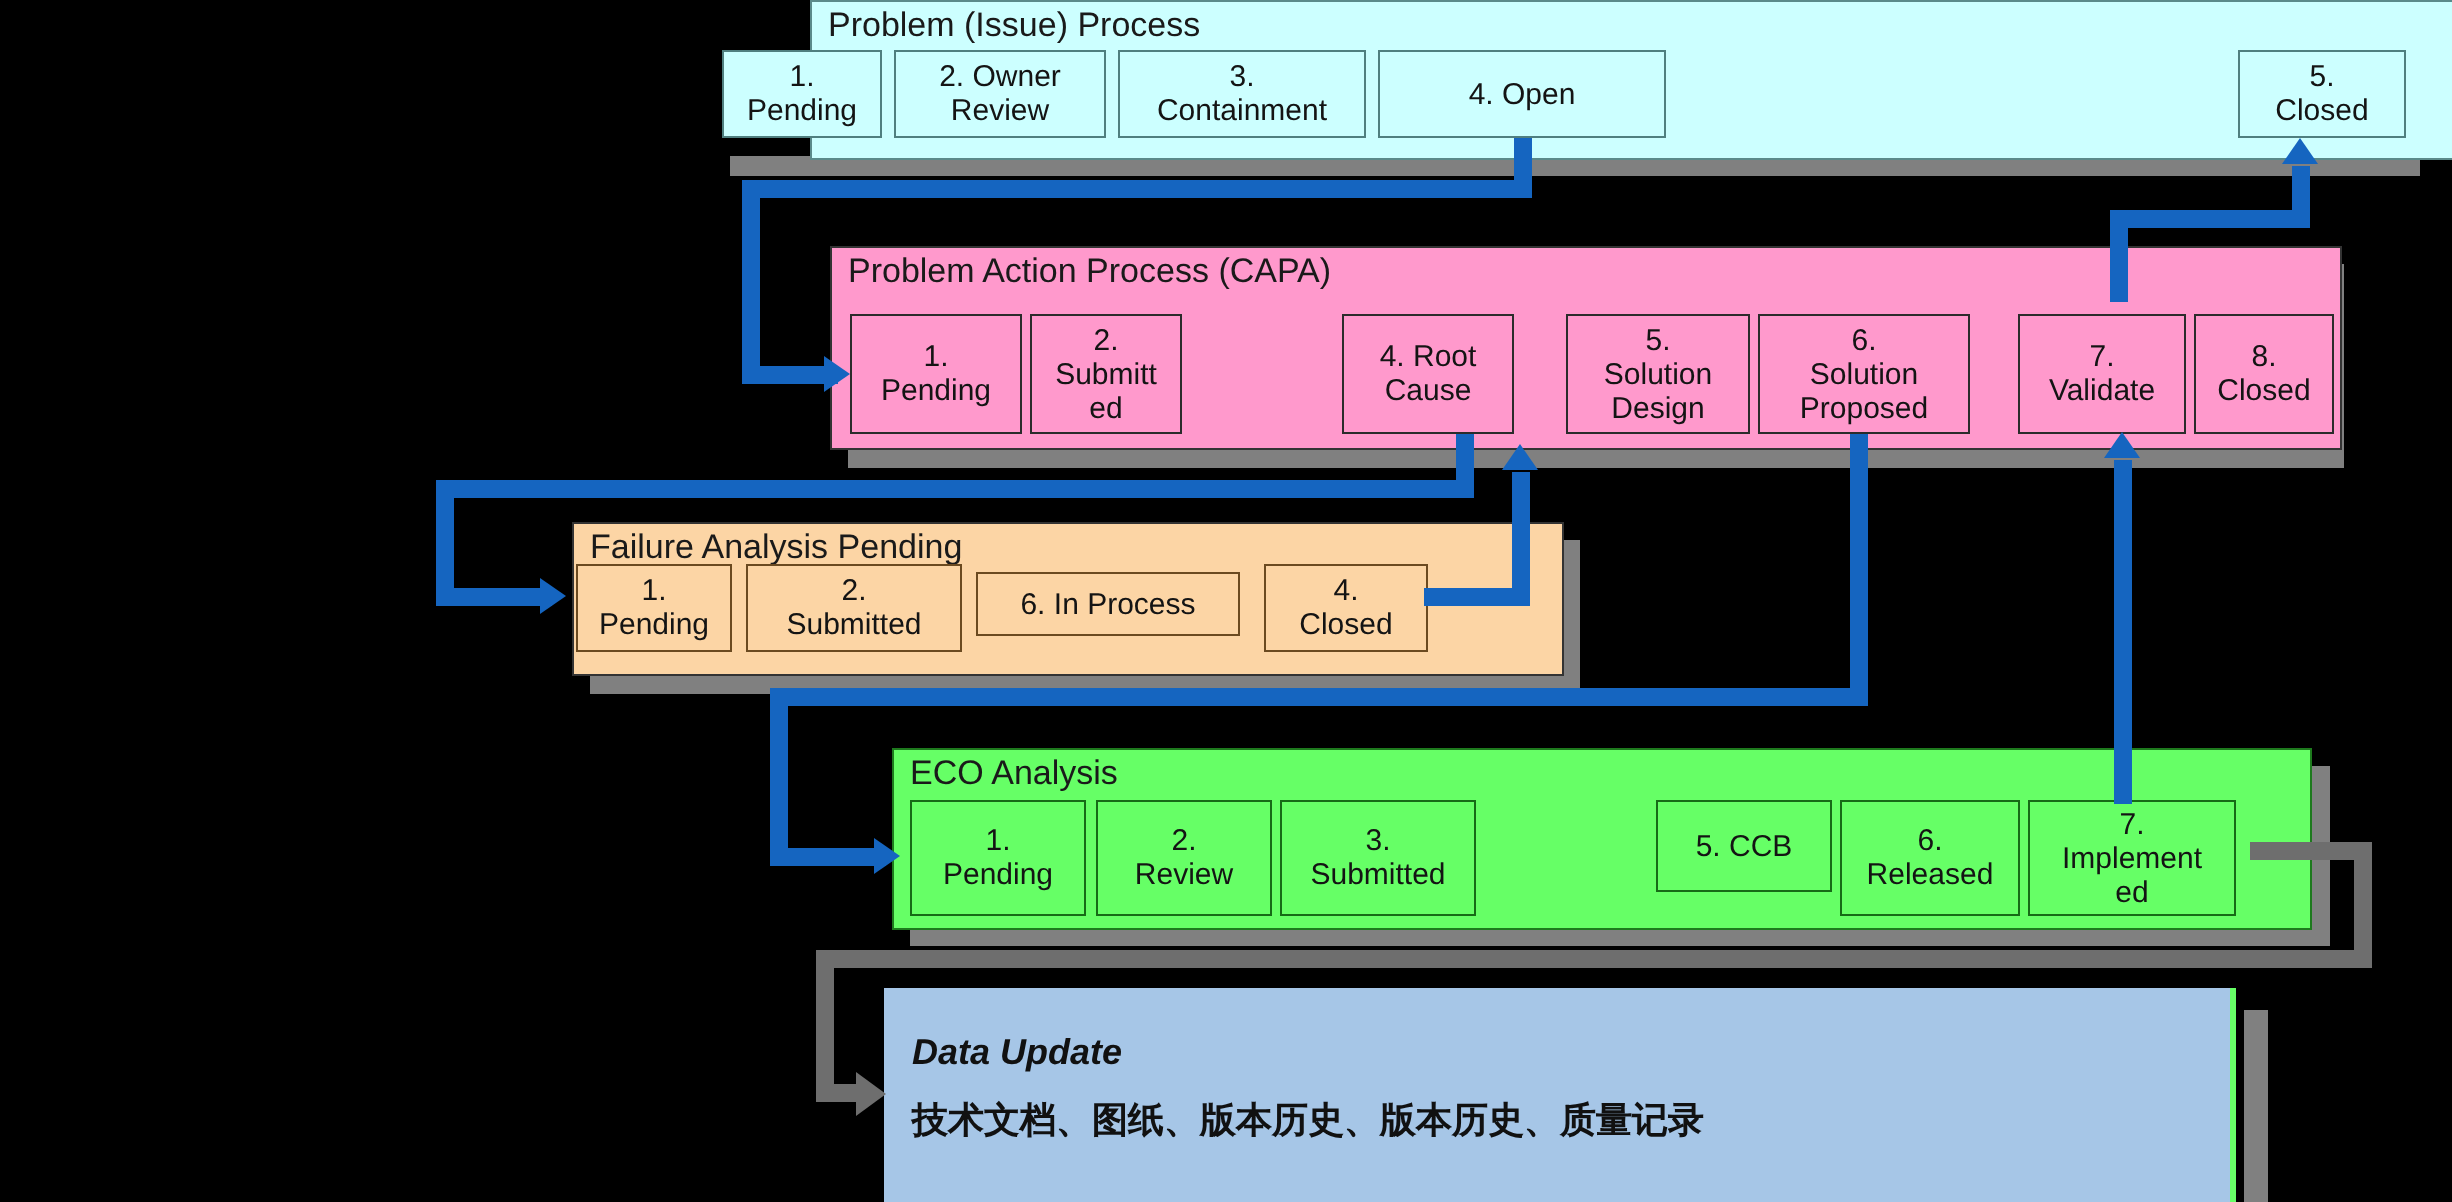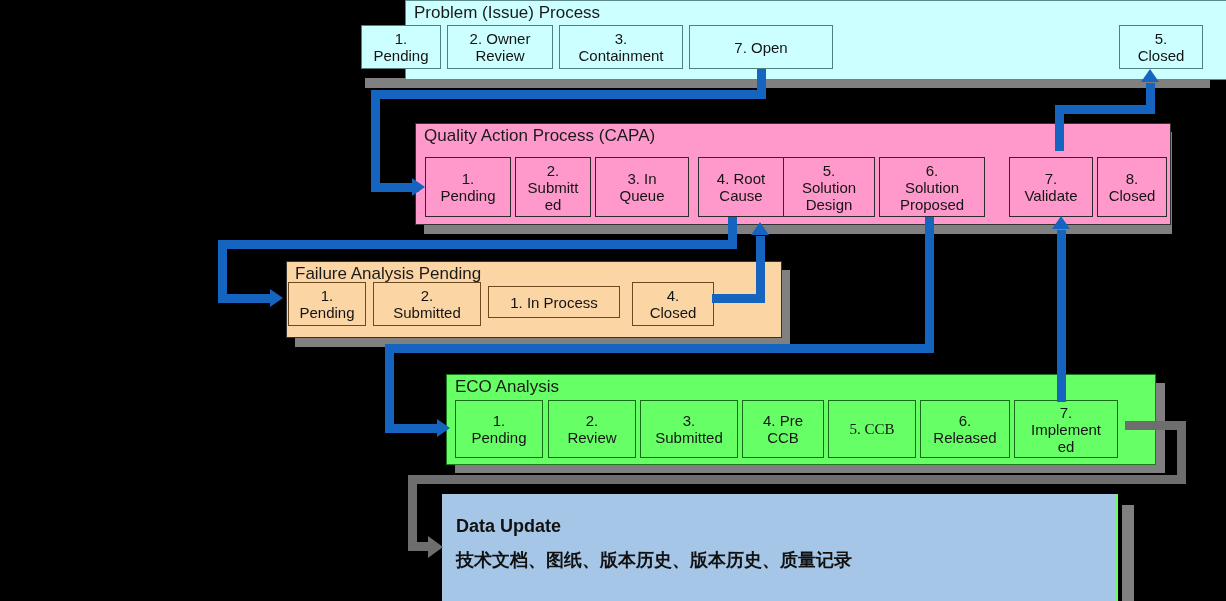--- a/index.html
+++ b/index.html
@@ -64,20 +64,21 @@
     position: absolute;
     background: #a6c6e7;
     border-right: 3px solid #66ff66;
   }
   .data-card .du-title {
     position: absolute;
     left: 14px; top: 22px;
     font-size: 18px;
     font-weight: bold;
     color: #111;
+    font-style: italic;
   }
   .data-card .du-body {
     position: absolute;
     left: 14px; top: 54px;
     font-size: 18px;
     font-weight: bold;
     color: #111;
   }
 
   
@@ -96,63 +97,61 @@
   <div class="shadow" style="left:365px; top:78px; width:845px; height:10px;"></div>
   <div class="shadow" style="left:1200px; top:8px; width:10px; height:78px;"></div>
 
   <div class="lane lane-problem" style="left:357px; top:0px; width:845px; height:80px;margin-left:48px;">
     <div class="lane-title">Problem (Issue) Process</div>
   </div>
 
   <div class="step step-problem" style="left:361px; top:25px; width:80px; height:44px;">1.<br>Pending</div>
   <div class="step step-problem" style="left:447px; top:25px; width:106px; height:44px;">2. Owner<br>Review</div>
   <div class="step step-problem" style="left:559px; top:25px; width:124px; height:44px;">3.<br>Containment</div>
-  <div class="step step-problem" style="left:689px; top:25px; width:144px; height:44px;">7. Open</div>
+  <div class="step step-problem" style="left:689px; top:25px; width:144px; height:44px;">4. Open</div>
   <div class="step step-problem" style="left:1119px; top:25px; width:84px; height:44px;">5.<br>Closed</div>
 
   <div class="shadow" style="left:424px; top:224px; width:748px; height:10px;"></div>
   <div class="shadow" style="left:1162px; top:132px; width:10px; height:100px;"></div>
 
   <div class="lane lane-capa" style="left:415px; top:123px; width:756px; height:102px;">
-    <div class="lane-title">Quality Action Process (CAPA)</div>
+    <div class="lane-title">Problem Action Process (CAPA)</div>
   </div>
 
   <div class="step step-capa" style="left:425px; top:157px; width:86px; height:60px;">1.<br>Pending</div>
   <div class="step step-capa" style="left:515px; top:157px; width:76px; height:60px;">2.<br>Submitt<br>ed</div>
-  <div class="step step-capa" style="left:595px; top:157px; width:94px; height:60px;">3. In<br>Queue</div>
-  <div class="step step-capa" style="left:698px; top:157px; width:86px; height:60px;">4. Root<br>Cause</div>
+  <div class="step step-capa" style="left:671px; top:157px; width:86px; height:60px;">4. Root<br>Cause</div>
   <div class="step step-capa" style="left:783px; top:157px; width:92px; height:60px;">5.<br>Solution<br>Design</div>
   <div class="step step-capa" style="left:879px; top:157px; width:106px; height:60px;">6.<br>Solution<br>Proposed</div>
   <div class="step step-capa" style="left:1009px; top:157px; width:84px; height:60px;">7.<br>Validate</div>
   <div class="step step-capa" style="left:1097px; top:157px; width:70px; height:60px;">8.<br>Closed</div>
 
   <div class="shadow" style="left:295px; top:337px; width:495px; height:10px;"></div>
   <div class="shadow" style="left:780px; top:270px; width:10px; height:75px;"></div>
 
   <div class="lane lane-fa" style="left:286px; top:261px; width:496px; height:77px;">
     <div class="lane-title">Failure Analysis Pending</div>
   </div>
 
   <div class="step step-fa" style="left:288px; top:282px; width:78px; height:44px;">1.<br>Pending</div>
   <div class="step step-fa" style="left:373px; top:282px; width:108px; height:44px;">2.<br>Submitted</div>
-  <div class="step step-fa" style="left:488px; top:286px; width:132px; height:32px;">1. In Process</div>
+  <div class="step step-fa" style="left:488px; top:286px; width:132px; height:32px;">6. In Process</div>
   <div class="step step-fa" style="left:632px; top:282px; width:82px; height:44px;">4.<br>Closed</div>
 
   <div class="shadow" style="left:455px; top:463px; width:710px; height:10px;"></div>
   <div class="shadow" style="left:1155px; top:383px; width:10px; height:88px;"></div>
 
   <div class="lane lane-eco" style="left:446px; top:374px; width:710px; height:91px;">
     <div class="lane-title">ECO Analysis</div>
   </div>
 
   <div class="step step-eco" style="left:455px; top:400px; width:88px; height:58px;">1.<br>Pending</div>
   <div class="step step-eco" style="left:548px; top:400px; width:88px; height:58px;">2.<br>Review</div>
   <div class="step step-eco" style="left:640px; top:400px; width:98px; height:58px;">3.<br>Submitted</div>
-  <div class="step step-eco" style="left:742px; top:400px; width:82px; height:58px;">4. Pre<br>CCB</div>
-  <div class="step step-eco" style="left:828px; top:400px; width:88px; height:58px;font-family:Liberation Serif, serif;">5. CCB</div>
+  <div class="step step-eco" style="left:828px; top:400px; width:88px; height:46px;">5. CCB</div>
   <div class="step step-eco" style="left:920px; top:400px; width:90px; height:58px;">6.<br>Released</div>
   <div class="step step-eco" style="left:1014px; top:400px; width:104px; height:58px;">7.<br>Implement<br>ed</div>
 
   <div class="shadow" style="left:1122px; top:505px; width:12px; height:96px;"></div>
   <div class="data-card" style="left:442px; top:494px; width:676px; height:107px;">
     <div class="du-title">Data Update</div>
     <div class="du-body">技术文档、图纸、版本历史、版本历史、质量记录</div>
   </div>
 
   <div class="conn" style="left:757px; top:69px; width:9px; height:27px;"></div>

